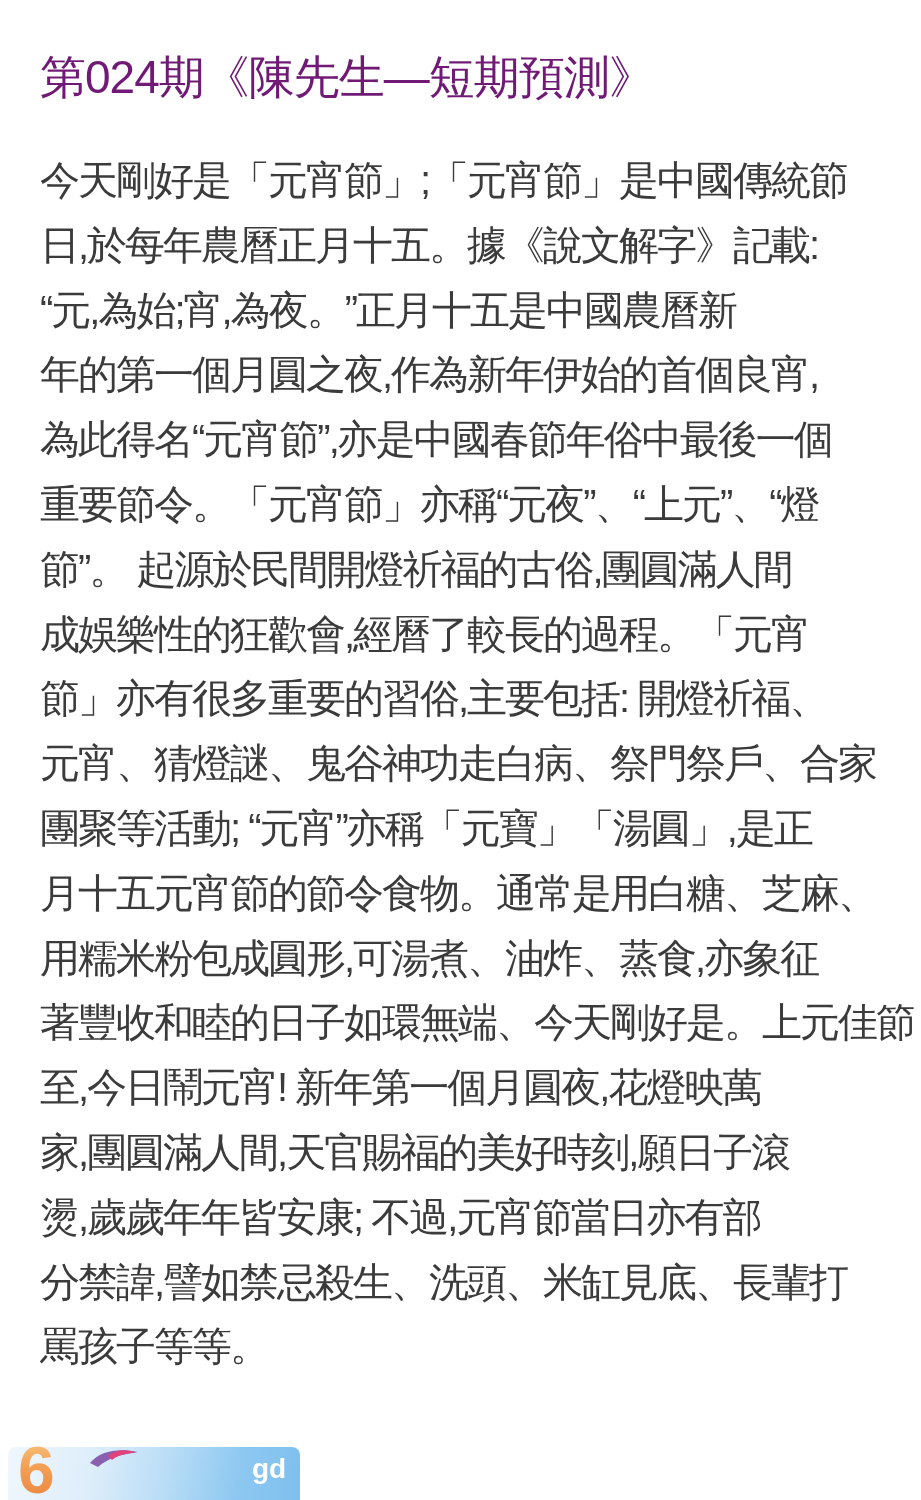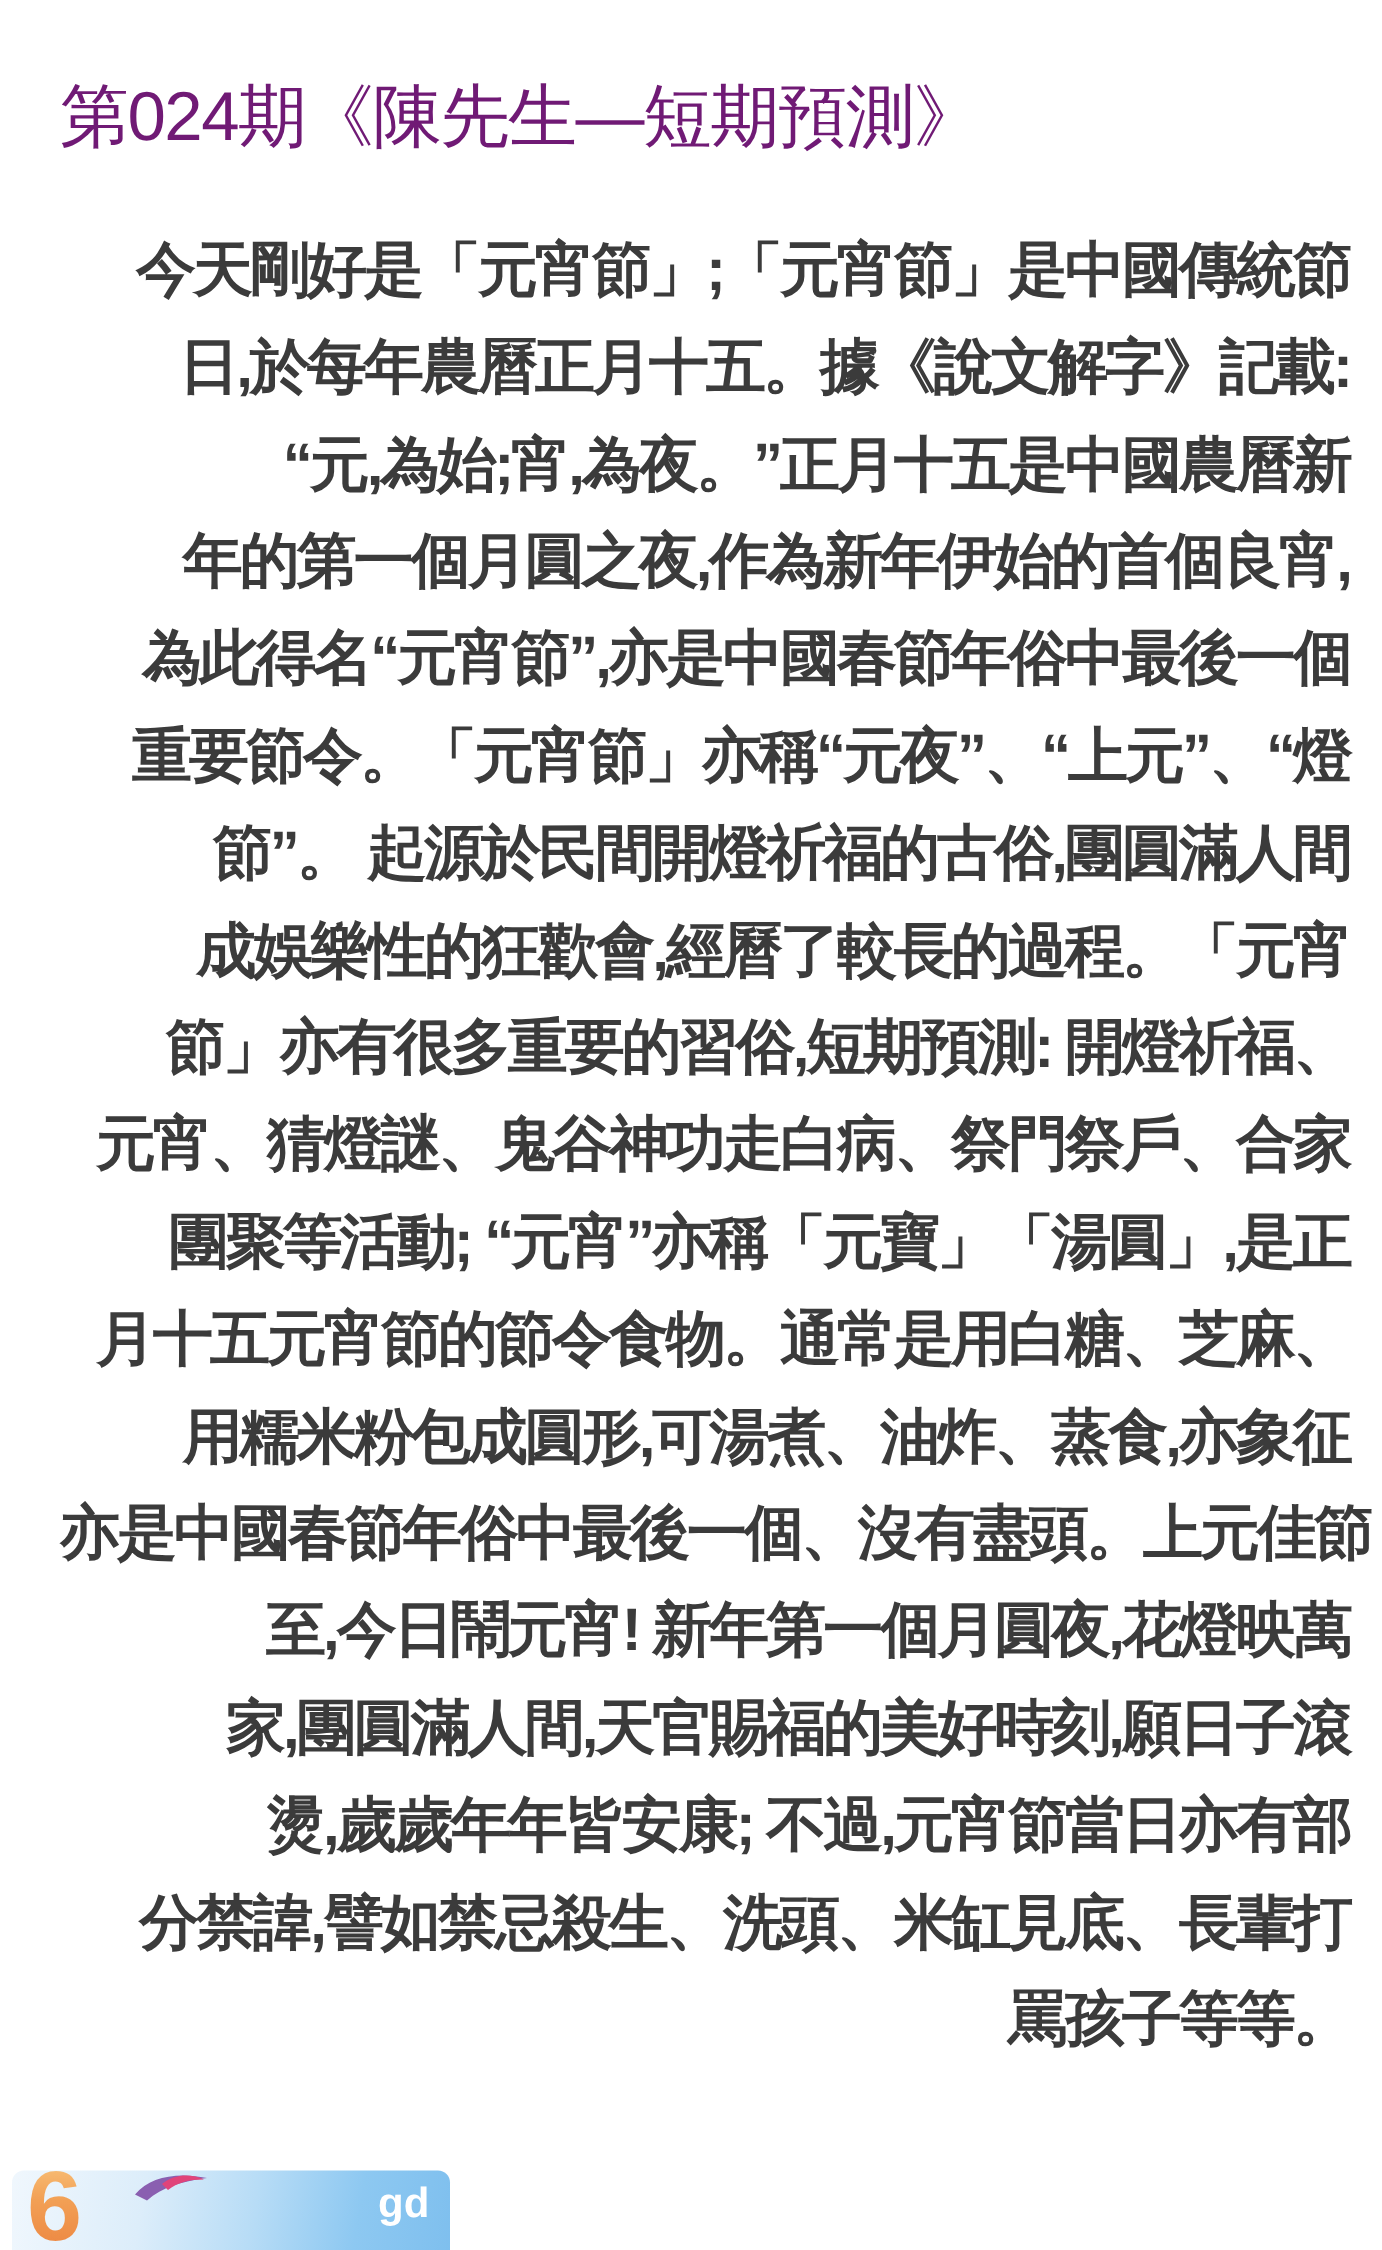--- a/index.html
+++ b/index.html
@@ -27,22 +27,21 @@
     top: 148px;
     width: 860px;
     z-index: 2;
   }
   .line {
     font-size: 40px;
     line-height: 64.8px;
     letter-spacing: -2px;
     color: #3b3b3b;
     white-space: pre;
-    font-weight: 700;
-    text-align: right;
+    font-weight: 400;
   }
   
   .line.ghost {
     text-shadow: -7px -3px 0 rgba(255,255,255,0.92), 6px 2px 0 rgba(255,255,255,0.55);
   }
   .watermark {
     position: absolute;
     left: 8px;
     top: 1447px;
     width: 292px;
@@ -86,26 +85,26 @@
 
 <div class="article">
   <div class="line">今天剛好是「元宵節」;「元宵節」是中國傳統節</div>
   <div class="line">日,於每年農曆正月十五。據《說文解字》記載:</div>
   <div class="line">“元,為始;宵,為夜。”正月十五是中國農曆新</div>
   <div class="line">年的第一個月圓之夜,作為新年伊始的首個良宵,</div>
   <div class="line">為此得名“元宵節”,亦是中國春節年俗中最後一個</div>
   <div class="line">重要節令。「元宵節」亦稱“元夜”、“上元”、“燈</div>
   <div class="line">節”。 起源於民間開燈祈福的古俗,團圓滿人間</div>
   <div class="line">成娛樂性的狂歡會,經曆了較長的過程。「元宵</div>
-  <div class="line">節」亦有很多重要的習俗,短期預測: 開燈祈福、</div>
+  <div class="line">節」亦有很多重要的習俗,主要包括: 開燈祈福、</div>
   <div class="line">元宵、猜燈謎、鬼谷神功走白病、祭門祭戶、合家</div>
   <div class="line">團聚等活動; “元宵”亦稱「元寶」「湯圓」,是正</div>
   <div class="line">月十五元宵節的節令食物。通常是用白糖、芝麻、</div>
   <div class="line">用糯米粉包成圓形,可湯煮、油炸、蒸食,亦象征</div>
-  <div class="line">亦是中國春節年俗中最後一個、沒有盡頭。上元佳節</div>
+  <div class="line">著豐收和睦的日子如環無端、今天剛好是。上元佳節</div>
   <div class="line">至,今日鬧元宵! 新年第一個月圓夜,花燈映萬</div>
   <div class="line">家,團圓滿人間,天官賜福的美好時刻,願日子滾</div>
   <div class="line">燙,歲歲年年皆安康; 不過,元宵節當日亦有部</div>
   <div class="line">分禁諱,譬如禁忌殺生、洗頭、米缸見底、長輩打</div>
   <div class="line ghost">罵孩子等等。</div>
 </div>
 
 <div class="watermark">
   <span class="wm-six">6</span>
   <svg class="wm-bird" viewBox="0 0 52 24" xmlns="http://www.w3.org/2000/svg">

